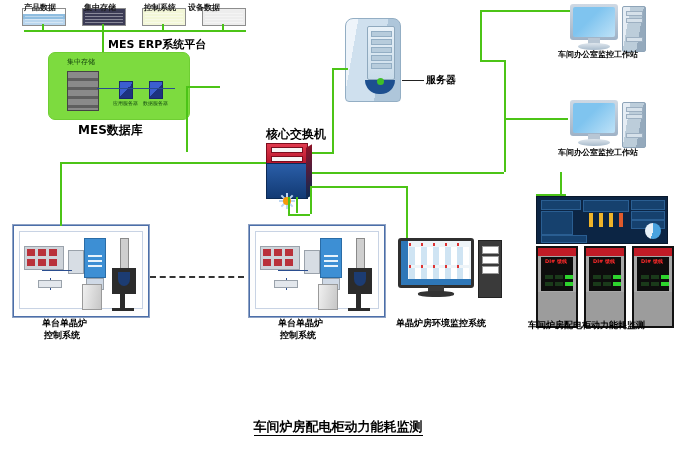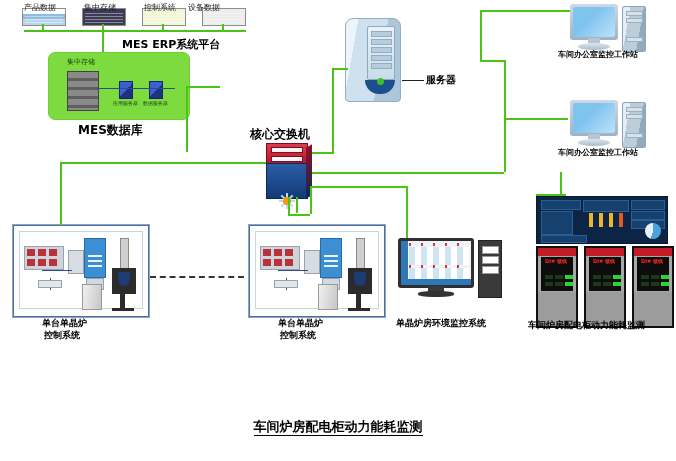--- a/index.html
+++ b/index.html
@@ -21,21 +21,21 @@
   .blackline{position:absolute;background:#222;height:2px;}
 
   
   .datathumb{position:absolute;width:42px;height:16px;border:1px solid #8d8d8d;}
   .dt1{background:linear-gradient(#ffffff 0 30%,#8fbde0 30% 60%,#b9d6ee 60% 100%);}
   .dt2{background:linear-gradient(#3b3b55 0 100%);}
   .dt3{background:linear-gradient(#f3f7d8 0 100%);}
   .dt4{background:linear-gradient(#ededed 0 100%);}
   .dt-rows{position:absolute;left:2px;right:2px;top:4px;height:10px;
     background:repeating-linear-gradient(#ffffff66 0 1px,transparent 1px 3px);}
-  .dtlabel{position:absolute;font-weight:normal;font-size:8px;color:#1a1a1a;white-space:nowrap;}
+  .dtlabel{position:absolute;font-weight:bold;font-size:8px;color:#1a1a1a;white-space:nowrap;}
 
   
   #mes-box{position:absolute;left:48px;top:52px;width:140px;height:66px;
     background:#7ddb3f;border-radius:7px;border:1px solid #6fce33;}
   #mes-storage{position:absolute;left:18px;top:18px;width:30px;height:38px;
     background:linear-gradient(90deg,#6a6a6a,#9a9a9a);
     border:1px solid #444;
     background-image:repeating-linear-gradient(#8a8a8a 0 6px,#5f5f5f 6px 9px);}
   .srvcube{position:absolute;width:12px;height:16px;background:#2440a8;
     border:1px solid #16276b;
@@ -156,21 +156,21 @@
 <div class="dtlabel" style="left:188px;top:2px;">设备数据</div>
 
 <div class="wire wireh" style="left:24px;top:30px;width:222px;"></div>
 <div class="wire wirev" style="left:42px;top:24px;height:7px;"></div>
 <div class="wire wirev" style="left:102px;top:24px;height:7px;"></div>
 <div class="wire wirev" style="left:162px;top:24px;height:7px;"></div>
 <div class="wire wirev" style="left:222px;top:24px;height:7px;"></div>
 
 <div class="wire wirev" style="left:102px;top:30px;height:24px;"></div>
 
-<div class="lbl" style="left:108px;top:39px;font-size:11px;margin-left:14px;">MES ERP系统平台</div>
+<div class="lbl" style="left:108px;top:39px;font-size:11px;">MES ERP系统平台</div>
 
 <div id="mes-box">
   <div class="srvlabel" style="left:18px;top:4px;font-size:7px;color:#123f0c;">集中存储</div>
   <div id="mes-storage"></div>
   <div class="srvcube" style="left:70px;top:28px;"></div>
   <div class="srvcube" style="left:100px;top:28px;"></div>
   <div class="bluewire" style="left:48px;top:35px;width:78px;height:1px;"></div>
   <div class="srvlabel" style="left:64px;top:47px;">应用服务器</div>
   <div class="srvlabel" style="left:94px;top:47px;">数据服务器</div>
 </div>
@@ -191,21 +191,21 @@
   <div class="arc"></div>
   <div class="pwr"></div>
 </div>
 <div class="blackline" style="left:402px;top:80px;width:22px;height:1px;"></div>
 <div class="lbl" style="left:426px;top:74px;font-size:10px;">服务器</div>
 
 <div class="wire wirev" style="left:332px;top:68px;height:86px;"></div>
 <div class="wire wireh" style="left:312px;top:152px;width:22px;"></div>
 <div class="wire wireh" style="left:332px;top:68px;width:16px;"></div>
 
-<div class="lbl" style="left:250px;top:128px;font-size:12px;">核心交换机</div>
+<div class="lbl" style="left:266px;top:128px;font-size:12px;">核心交换机</div>
 <div id="switch">
   <div class="top">
     <div class="slot" style="left:4px;top:3px;width:30px;"></div>
     <div class="slot" style="left:4px;top:12px;width:30px;"></div>
   </div>
   <div class="bot">
     <div class="star">
       <i></i>
         <i></i>
         <i></i>

